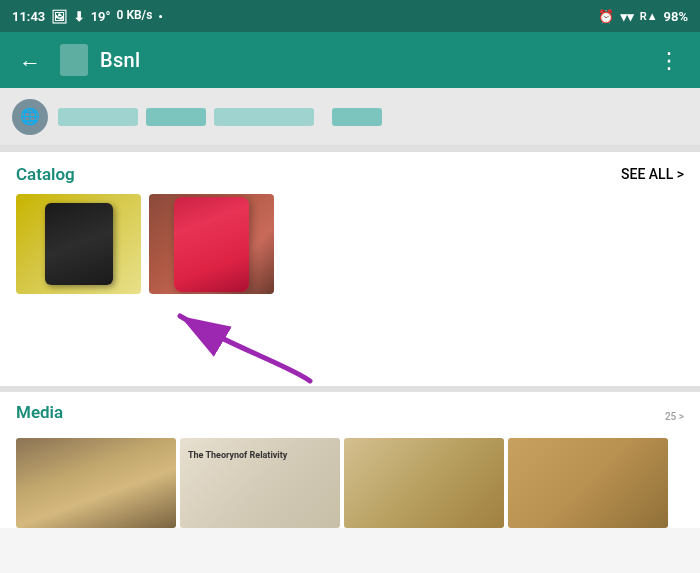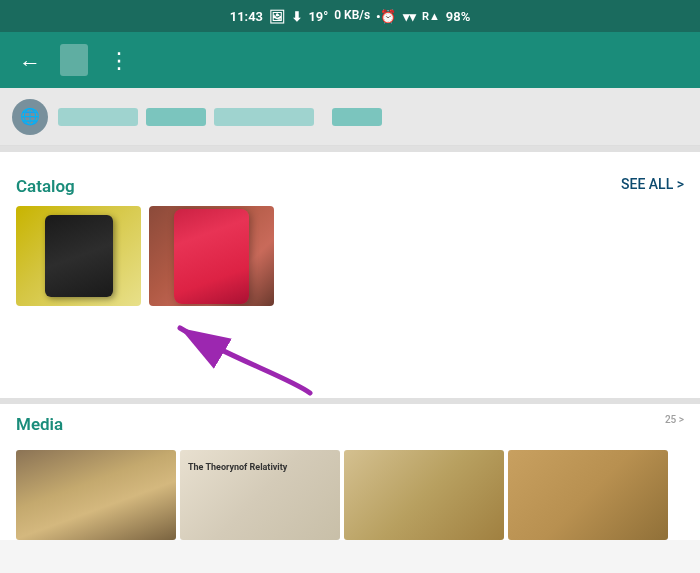--- a/index.html
+++ b/index.html
@@ -10,22 +10,22 @@
       background: #f5f5f5;
       overflow: hidden;
     }
 
     
     .status-bar {
       background: #1a6b5e;
       height: 32px;
       display: flex;
       align-items: center;
-      justify-content: center;
-      padding: 0 25px;
+      justify-content: space-between;
+      padding: 0 12px;
       color: white;
       font-size: 13px;
       font-weight: 600;
     }
     .status-left { display: flex; align-items: center; gap: 6px; }
     .status-right { display: flex; align-items: center; gap: 6px; }
 
     
     .app-bar {
       background: #1a8c7a;
@@ -109,31 +109,31 @@
       background: #e0e0e0;
     }
 
     
     .section {
       background: white;
       padding: 12px 16px 0 16px;
     }
     .section-header {
       display: flex;
+      align-items: center;
       justify-content: space-between;
       margin-bottom: 10px;
-      margin-top: 12px;
     }
     .section-title {
       color: #1a8c7a;
       font-size: 17px;
       font-weight: 600;
     }
     .see-all {
-      color: #0c4a6e;
+      color: #000000;
       font-size: 14px;
       font-weight: 500;
       cursor: pointer;
     }
 
     
     .catalog-row {
       display: flex;
       gap: 8px;
       padding-bottom: 12px;
@@ -192,21 +192,21 @@
     }
 
     
     .media-section {
       background: white;
       padding: 10px 16px 0 16px;
       border-top: 6px solid #e0e0e0;
     }
     .media-header {
       display: flex;
-      align-items: flex-start;
+      align-items: flex-end;
       justify-content: space-between;
       margin-bottom: 16px;
     }
     .media-title {
       color: #1a8c7a;
       font-size: 17px;
       font-weight: 600;
     }
     .media-count {
       color: #9e9e9e;
@@ -269,20 +269,21 @@
     <span style="font-size:11px;">R▲</span>
     <span>98%</span>
   </div>
 </div>
 
 <div class="app-bar">
   <div class="app-bar-back">
     <span>←</span>
   </div>
   <div class="app-bar-icon-rect"></div>
+  <span class="app-bar-title">Bsnl</span>
   <span class="app-bar-more">⋮</span>
 </div>
 
 <div class="banner-area">
   <div class="banner-globe">🌐</div>
   <div class="banner-blocks">
     <div class="blur-block b1"></div>
     <div class="blur-block b2"></div>
     <div class="blur-block b3"></div>
     <div class="blur-block b4"></div>

